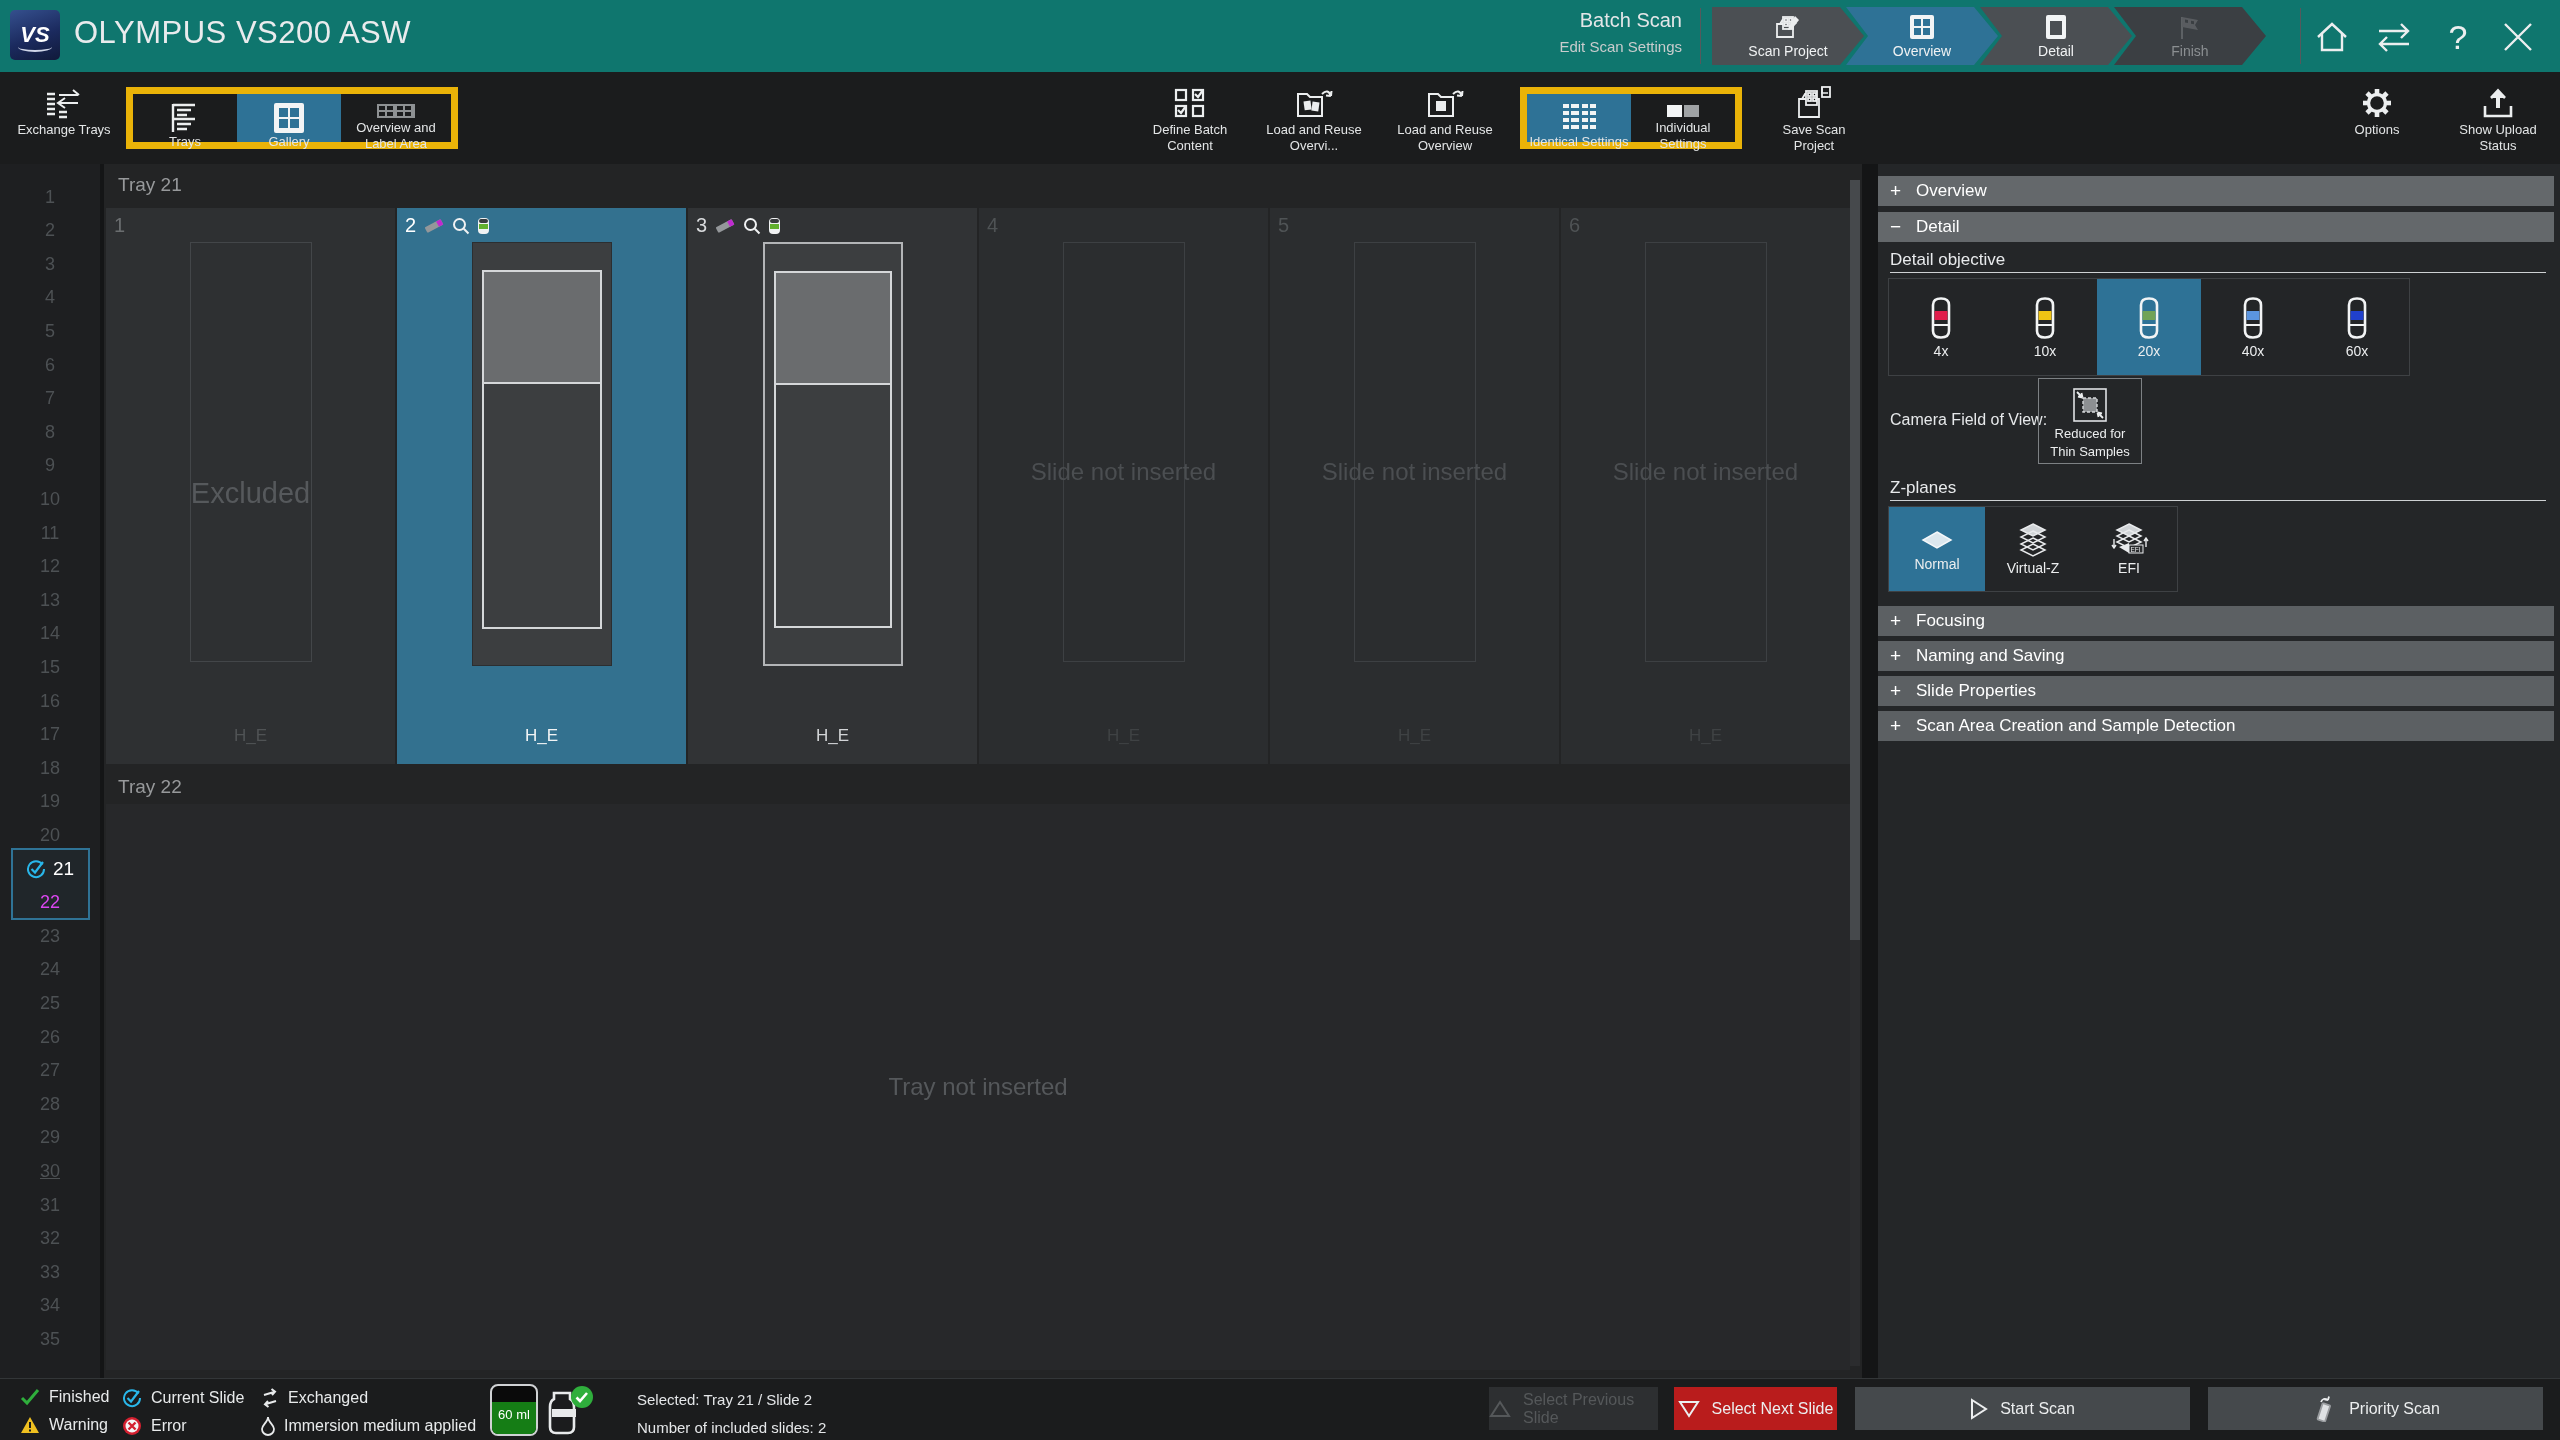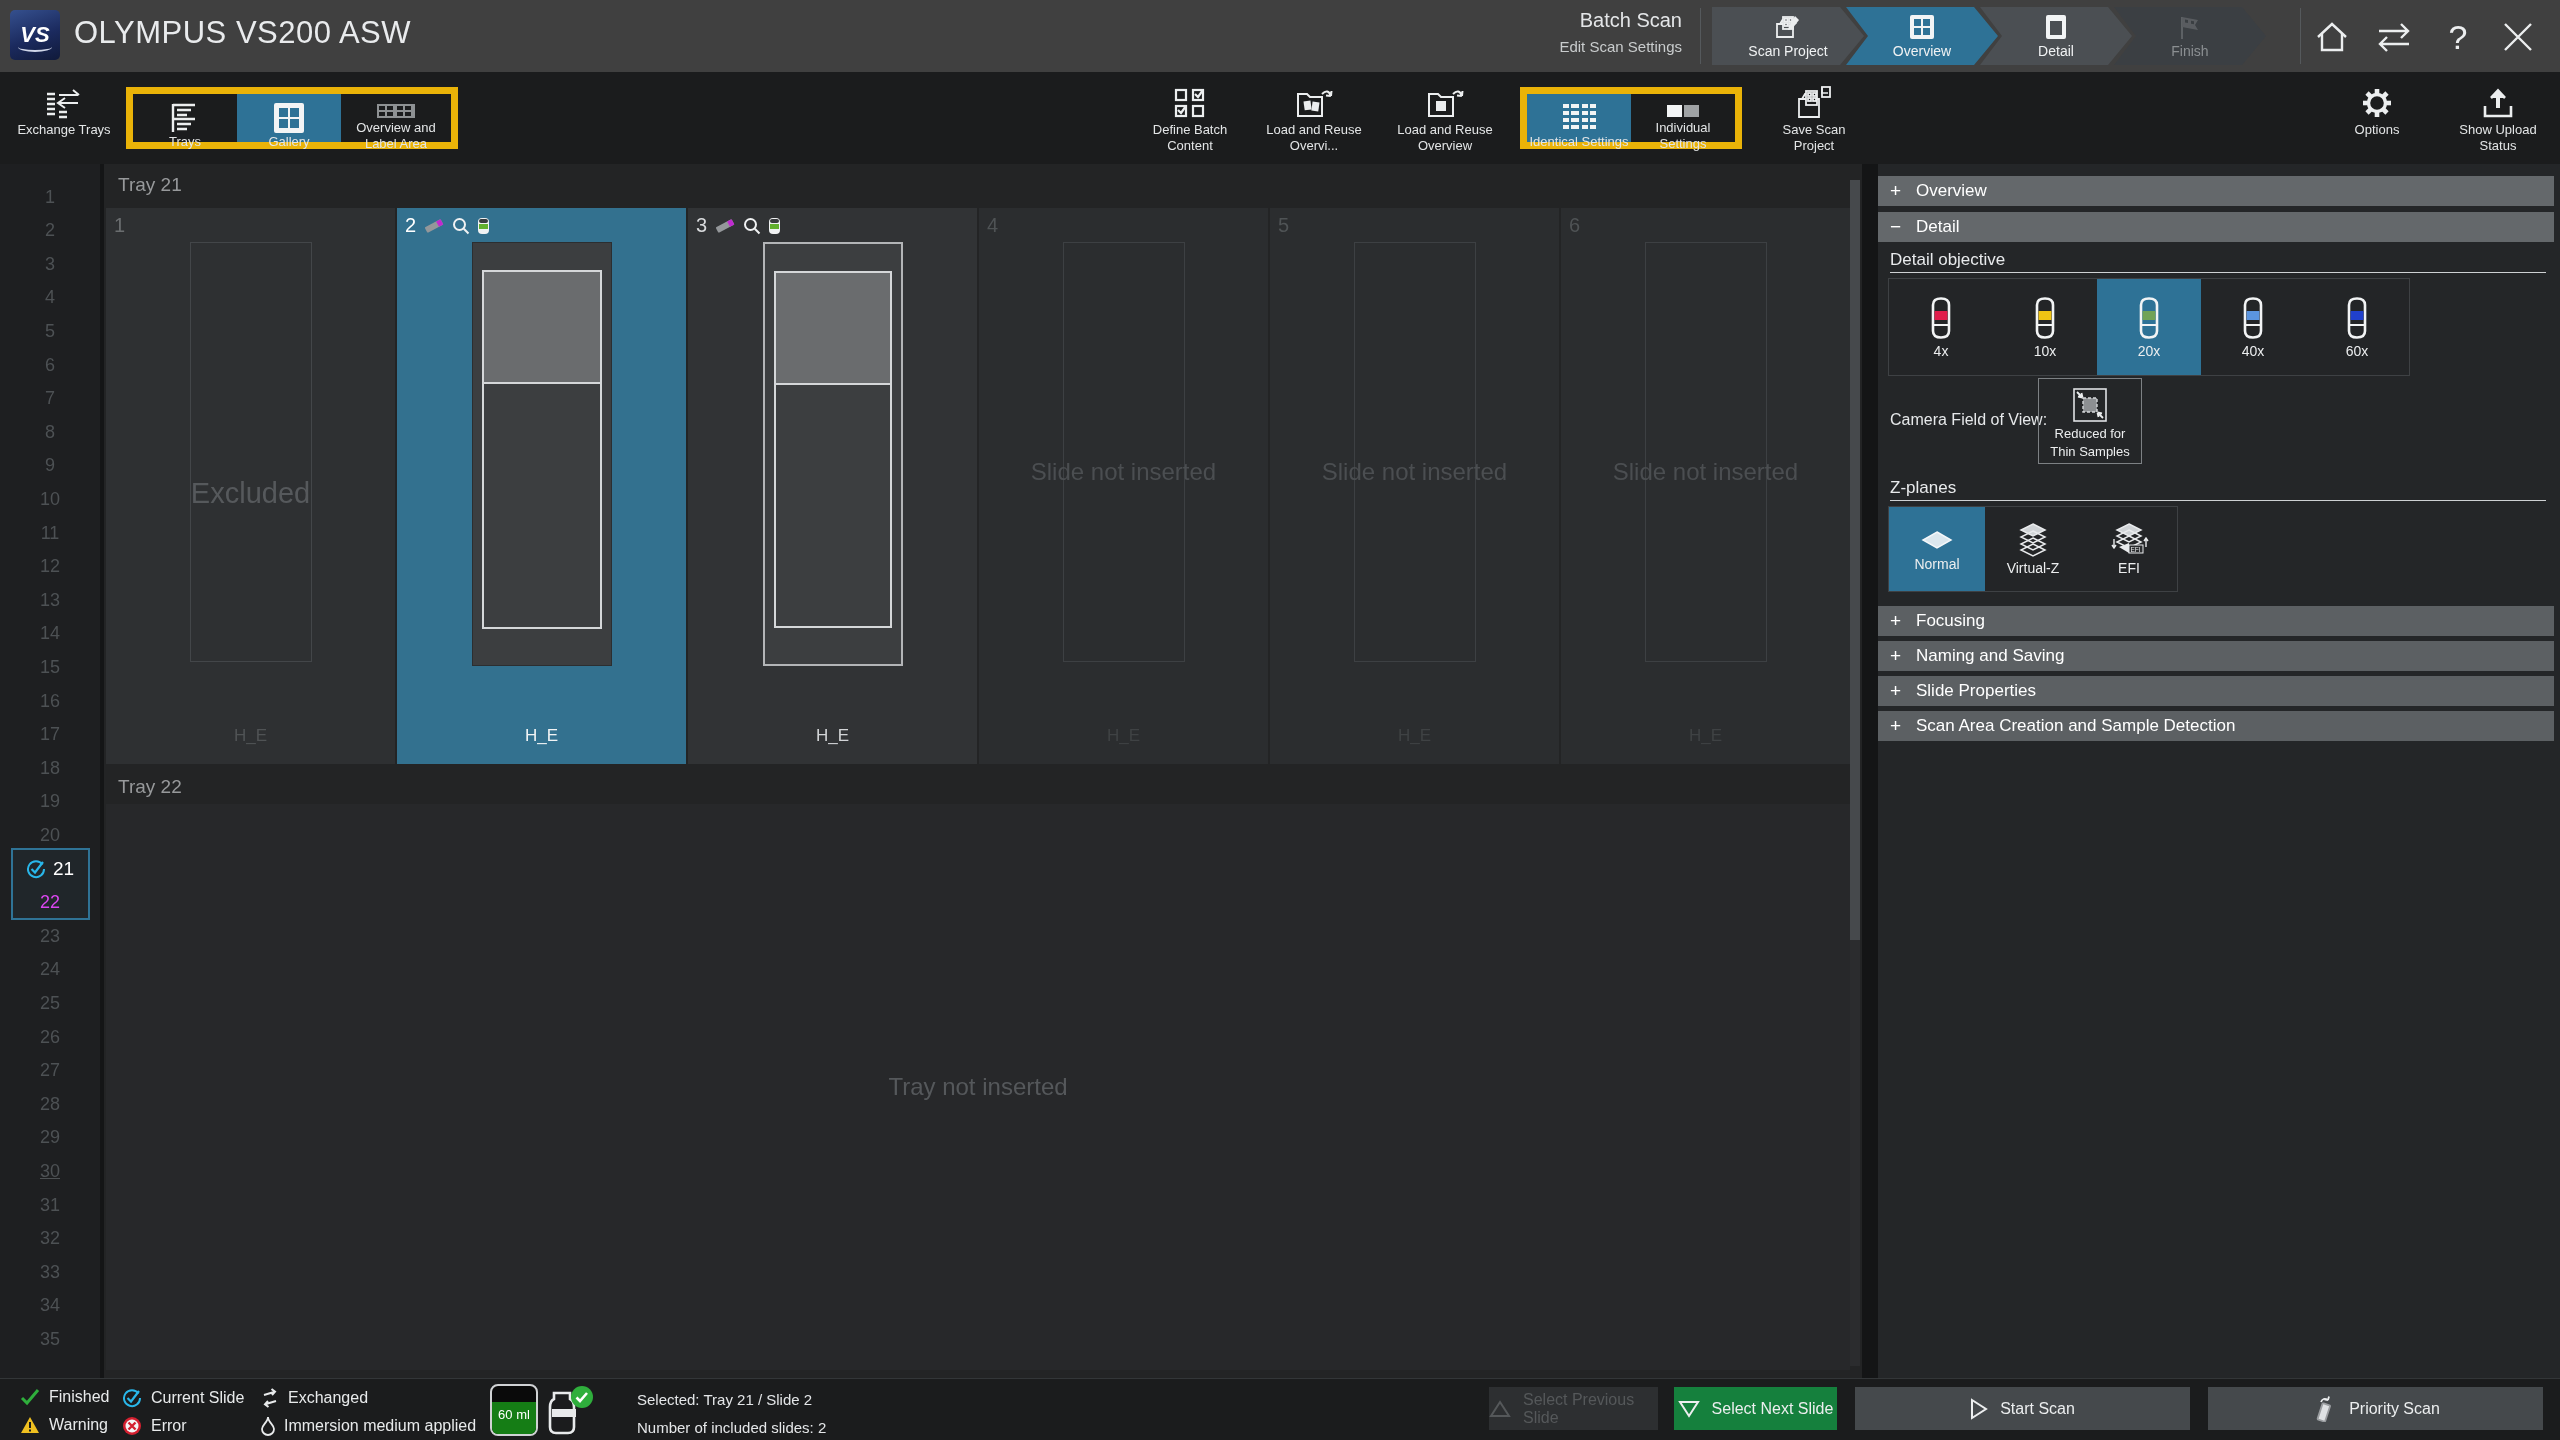--- a/index.html
+++ b/index.html
@@ -2,21 +2,21 @@
 <html><head>
 <meta charset="utf-8">
 <style>
   * { margin:0; padding:0; box-sizing:border-box; }
   html,body { width:2560px; height:1440px; background:#141516; overflow:hidden;
     font-family:"Liberation Sans","DejaVu Sans",sans-serif; }
   .abs { position:absolute; }
   svg { display:block; }
 
   
-  .titlebar { position:absolute; left:0; top:0; width:2560px; height:72px; background:#404040; }
+  .titlebar { position:absolute; left:0; top:0; width:2560px; height:72px; background:#0f766e; }
   .logo { position:absolute; left:10px; top:10px; width:50px; height:50px; border-radius:5px;
     background:linear-gradient(160deg,#35508e 0%,#1b2a5e 55%,#101a3a 100%);
     color:#fff; font-style:italic; font-weight:bold; font-size:22px;
     display:flex; align-items:center; justify-content:center; }
   .logo .swoosh { position:absolute; left:8px; right:8px; bottom:8px; height:10px;
     border-bottom:2px solid #cfd6e8; border-radius:50%; }
   .app-title { position:absolute; left:74px; top:15px; font-size:31px; color:#e9ebed; letter-spacing:.5px; }
   .mode-block { position:absolute; right:878px; top:9px; text-align:right; }
   .mode-title { font-size:20px; color:#e4e6e8; }
   .mode-sub { font-size:15px; color:#c9cccd; margin-top:6px; }
@@ -119,21 +119,21 @@
   .statusbar { position:absolute; left:0; top:1378px; width:2560px; height:62px; background:#1b1c1d;
     border-top:1px solid #333638; }
   .leg { position:absolute; display:flex; align-items:center; gap:9px; font-size:16px; color:#e8eaeb; }
   .seltext { position:absolute; left:637px; font-size:15px; color:#e4e6e8; }
   .bottle { position:absolute; left:490px; top:5px; width:48px; height:52px;
     border:2px solid #d0d2d4; border-radius:8px; overflow:hidden; background:#0a0a0a; }
   .bottle .fill { position:absolute; left:0; right:0; bottom:0; height:32px; background:#157d15; }
   .bottle .ml { position:absolute; left:0; right:0; top:21px; text-align:center; font-size:13px; color:#fff; }
   .sbtn { position:absolute; top:8px; height:43px; display:flex; align-items:center; justify-content:center;
     gap:12px; font-size:16px; color:#eceeef; background:#45494c; cursor:pointer; }
-  .sbtn.lt { background:#15803d; }
+  .sbtn.lt { background:#b91c1c; }
   .sbtn.disabled { background:#2d2f31; color:#55585a; cursor:default; }
 </style>
 </head>
 <body>
 
 <div class="titlebar">
   <div class="logo">
     <span>VS</span>
     <span class="swoosh"></span>
   </div>

